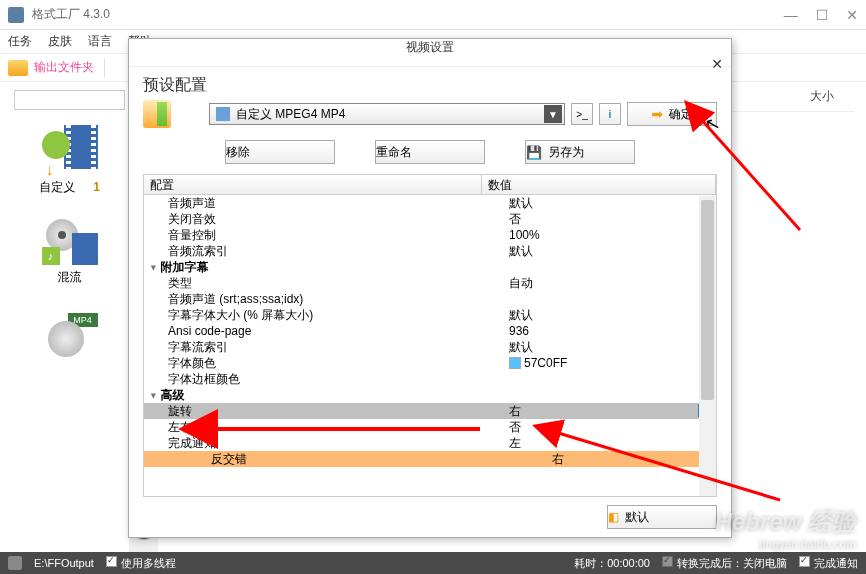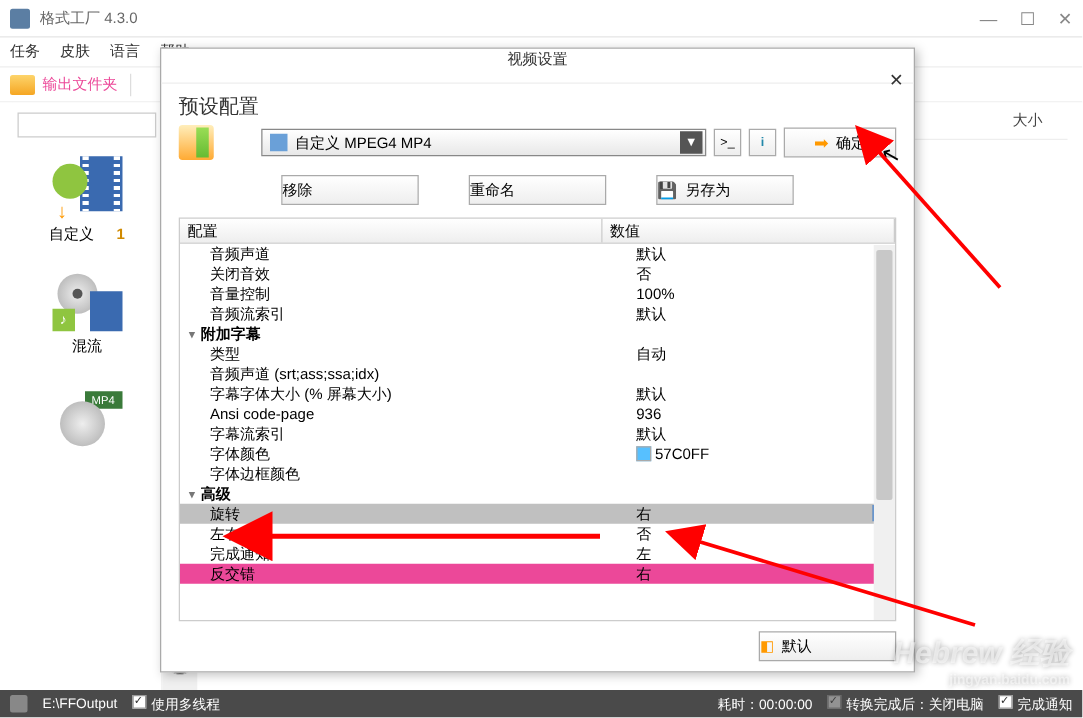--- a/index.html
+++ b/index.html
@@ -326,21 +326,21 @@
             <div class="td2">
               <span>否</span>
             </div>
           </div>
           <div class="tr">
             <div class="td1">完成通知</div>
             <div class="td2">
               <span>左</span>
             </div>
           </div>
-          <div class="tr" style="background: #ec4899;">
+          <div class="tr" style="background: #fdba74; padding-left: 43px;">
             <div class="td1">反交错</div>
             <div class="td2">
               <span>右</span>
             </div>
           </div>
         </div>
       <div class="scrollbar">
           <div class="thumb"></div>
         </div>
     </div>

